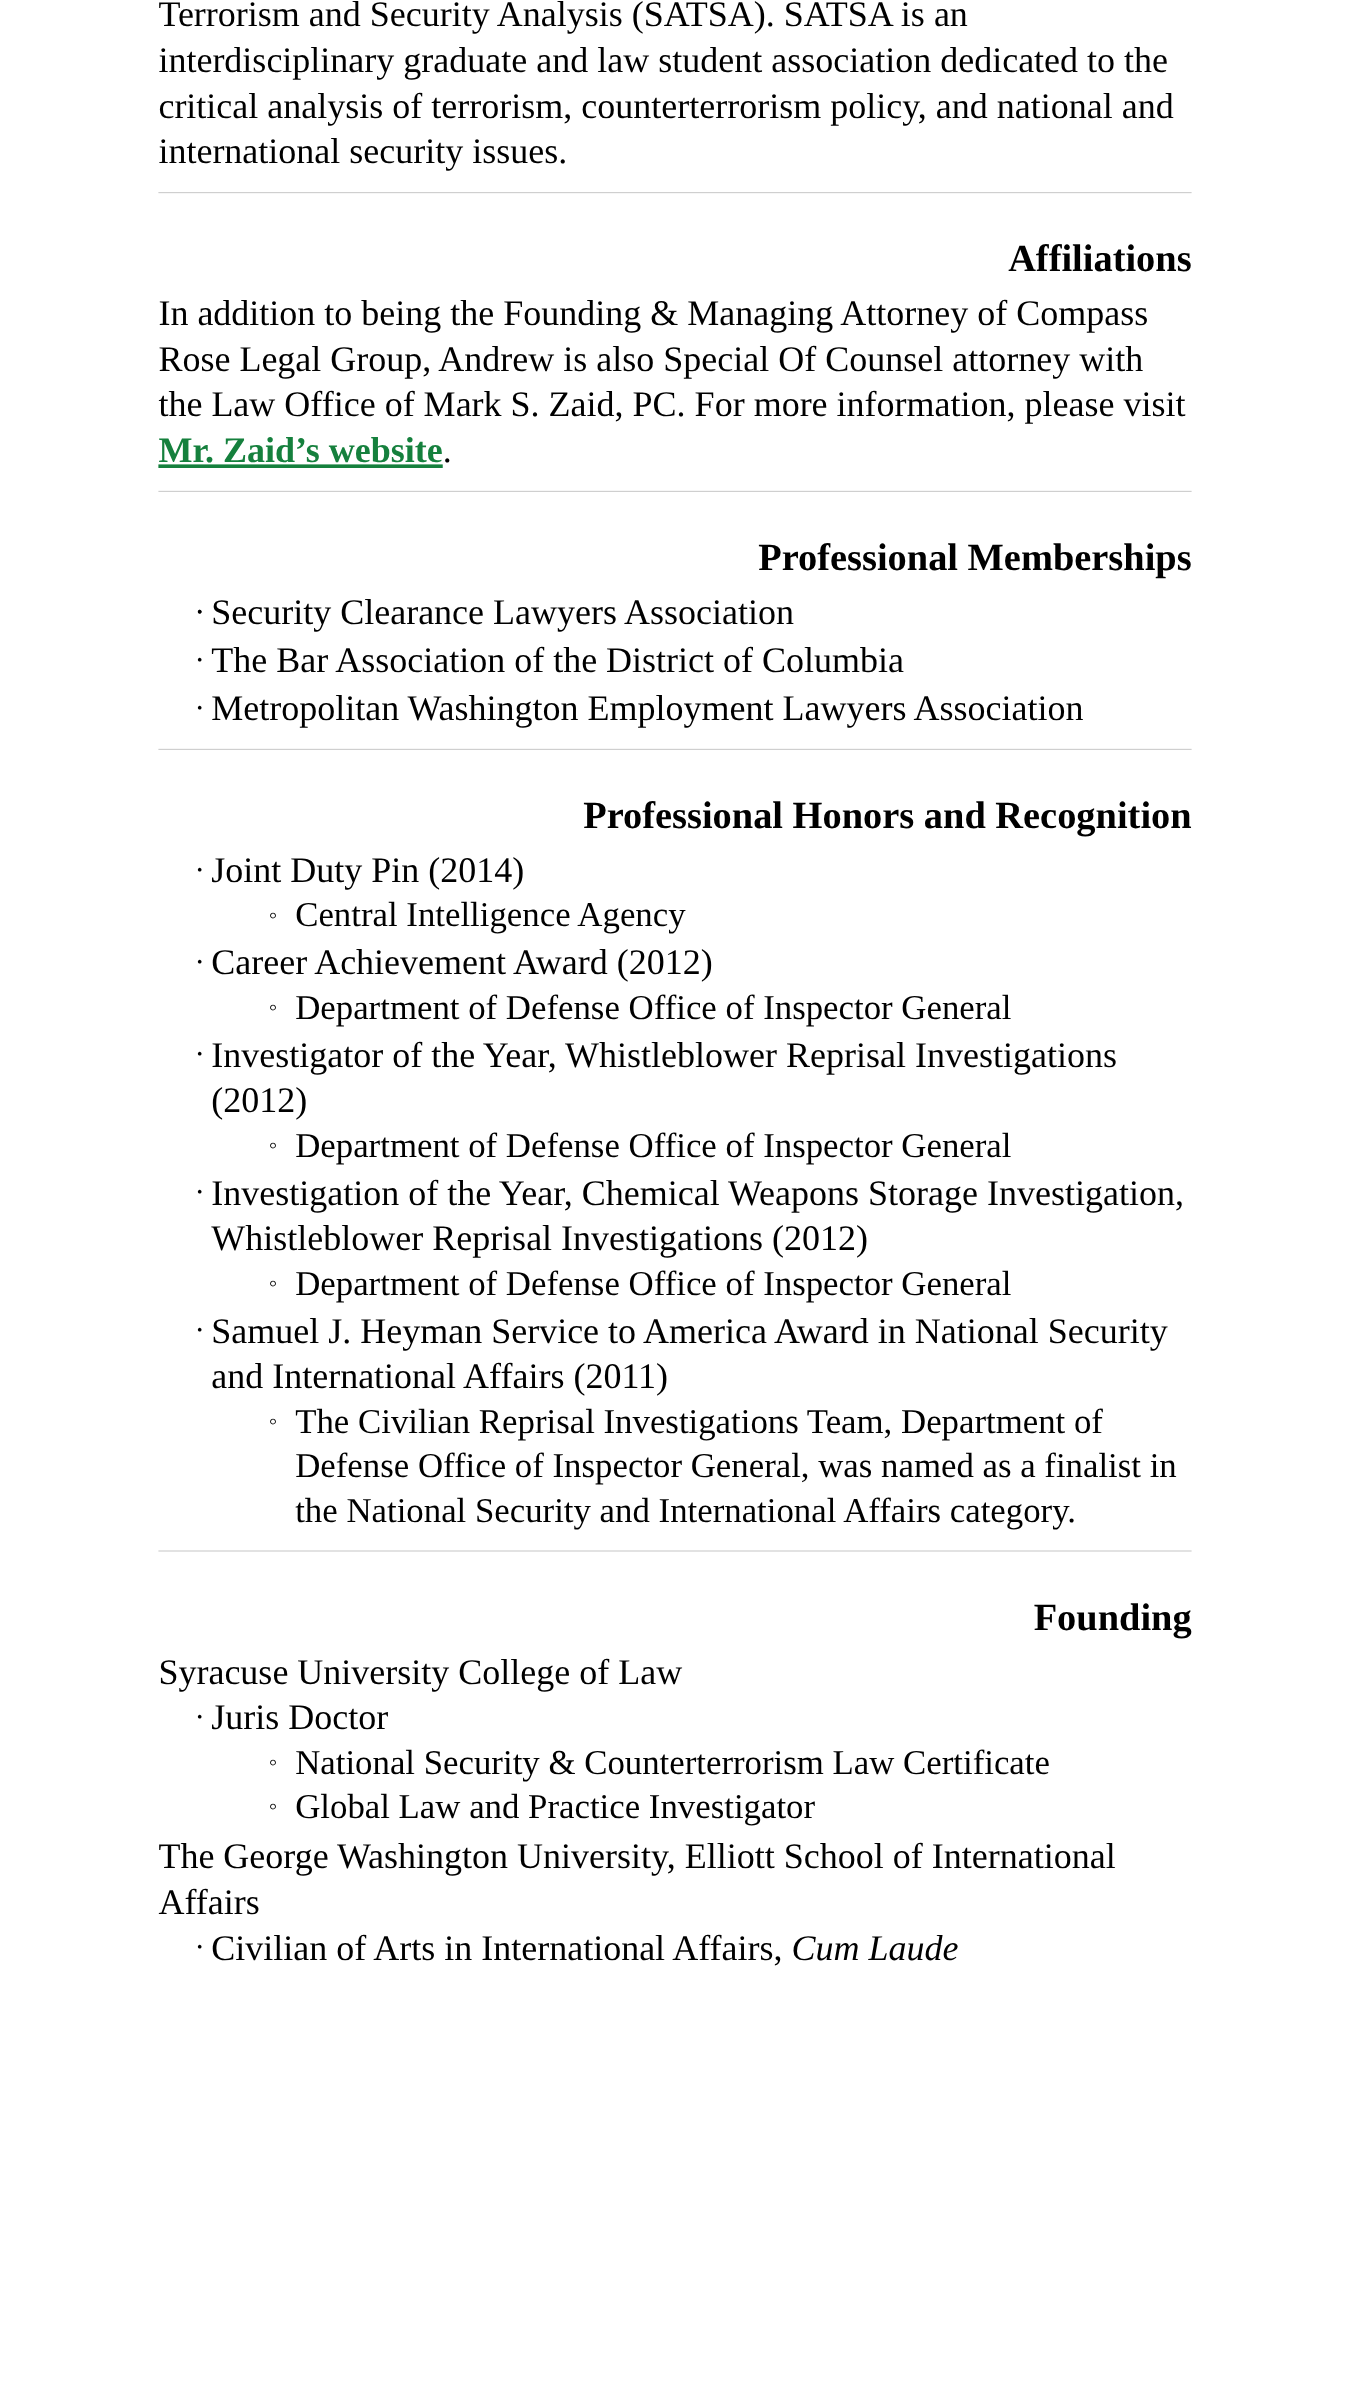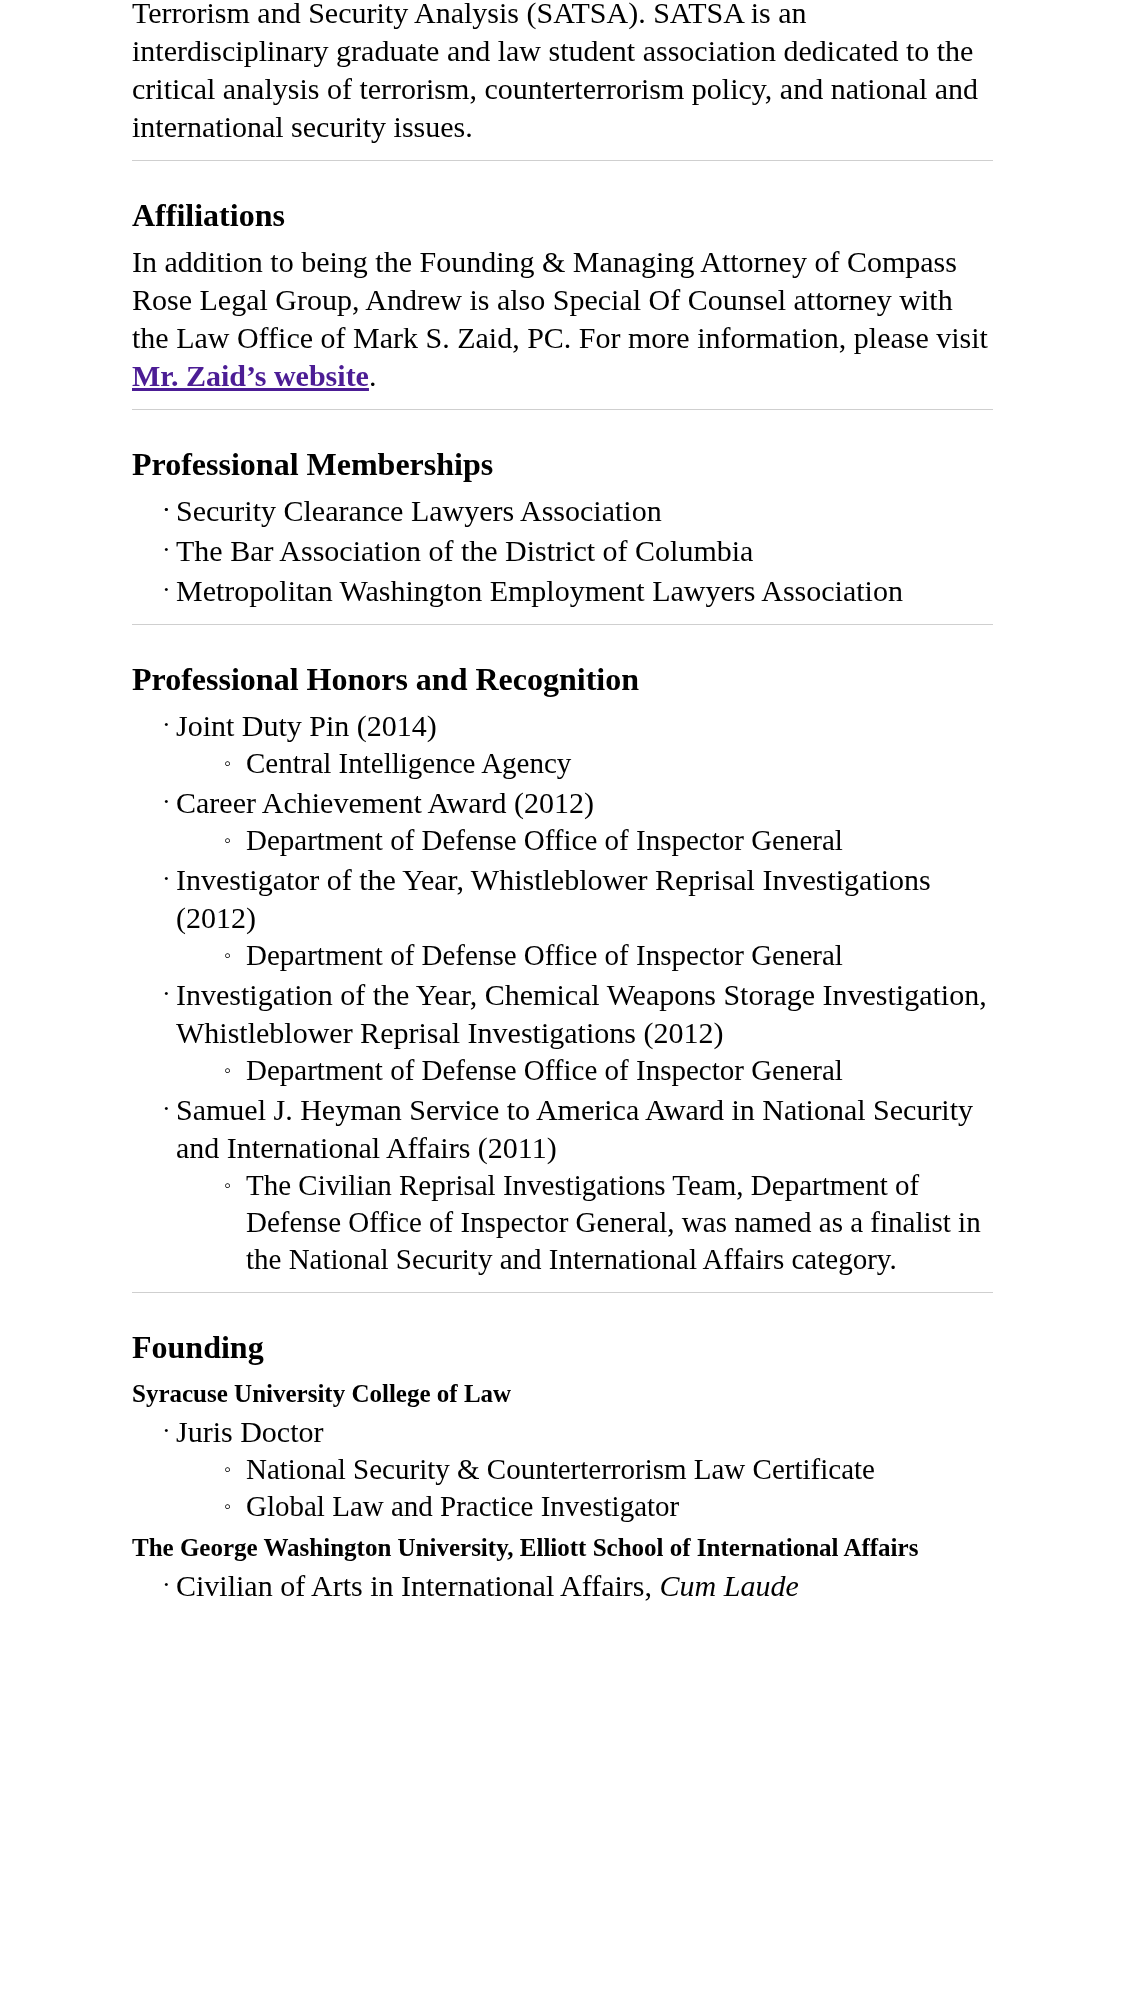--- a/index.html
+++ b/index.html
@@ -35,25 +35,25 @@
     margin: 14px 0 0 0;
     height: 0;
   }
   .section {
     padding-top: 18px;
   }
   h2.sec-title {
     font-size: 32px;
     line-height: 40px;
     font-weight: bold;
-    text-align: left;
+    text-align: right;
     margin: 16px 0 8px 0;
   }
   .link {
-    color: #4c1d95;
+    color: #15803d;
     text-decoration: underline;
     font-weight: bold;
   }
   ul.lvl1 {
     list-style: none;
     margin: 0;
     padding: 0 0 0 30px;
   }
   ul.lvl1 > li {
     font-size: 30px;
@@ -82,23 +82,23 @@
     margin: 0;
   }
   ul.lvl2 > li > .b2 {
     position: absolute;
     left: 0;
     top: 2px;
     font-size: 20px;
     line-height: 33px;
   }
   .edu-school {
-    font-size: 25px;
+    font-size: 30px;
     line-height: 38px;
-    font-weight: bold;
+    font-weight: normal;
     margin: 4px 0 0 0;
   }
   .italic { font-style: italic; margin-top: 44px; }
 </style>
 </head>
 <body>
 
 <div class="page">
 
   <div class="intro-block">

